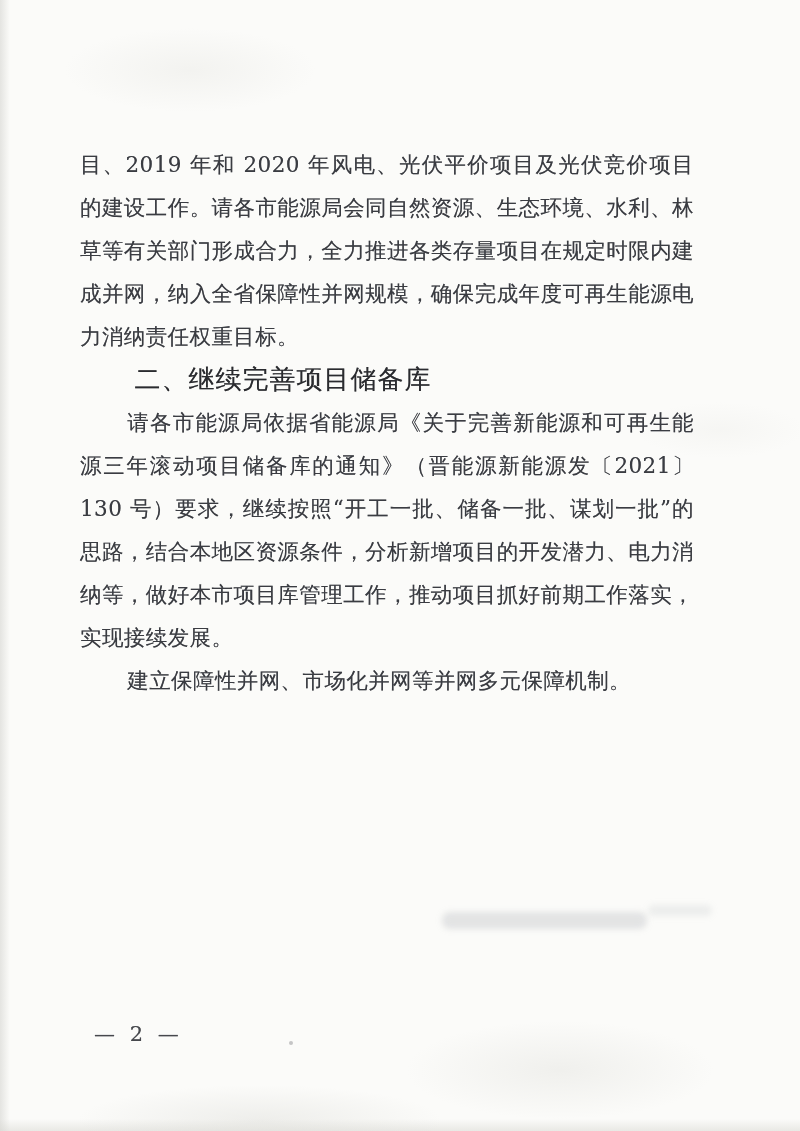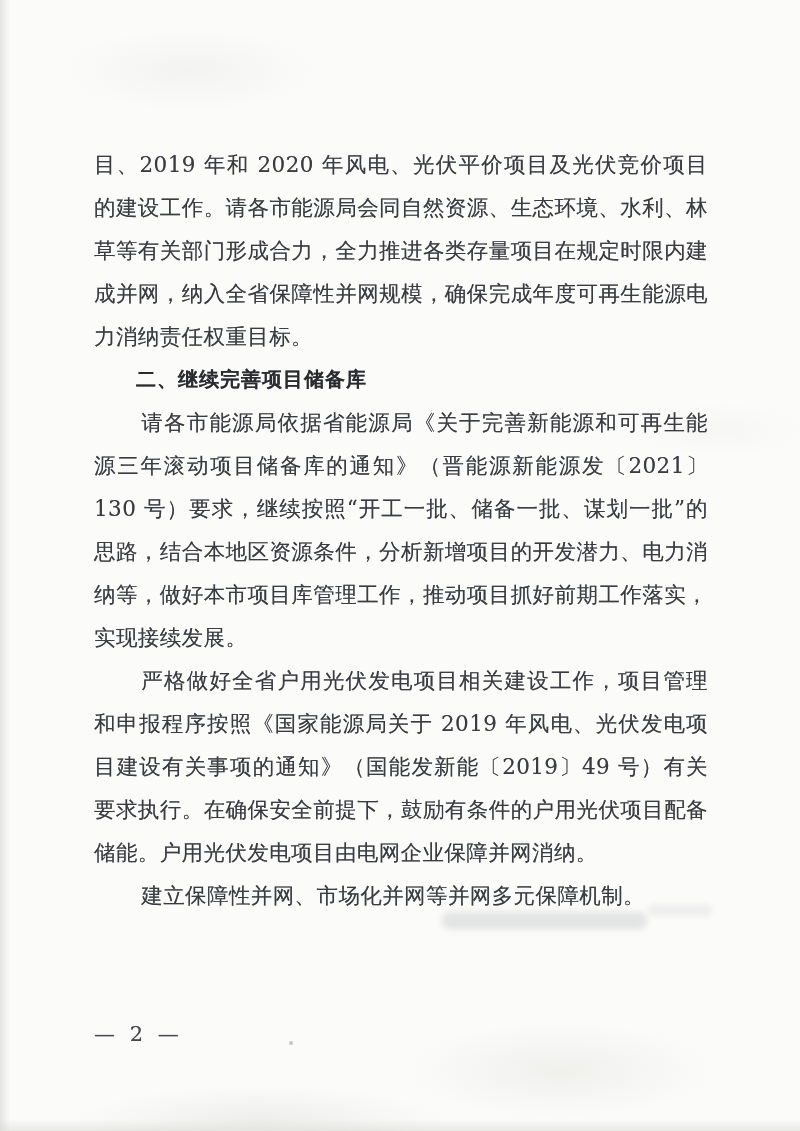--- a/index.html
+++ b/index.html
@@ -29,39 +29,39 @@
   }
   .scan-edge-bottom {
     position: absolute;
     left: 0; bottom: 0;
     width: 100%; height: 12px;
     background: linear-gradient(to top, rgba(214,214,208,0.5), rgba(214,214,208,0));
   }
 
   .doc-body {
     position: absolute;
-    left: 94px;
+    left: 80px;
     top: 143px;
     width: 614px;
     font-size: 21.5px;
     line-height: 43px;
     color: var(--body-ink, #3a3c42);
     text-align: justify;
     text-justify: inter-character;
     letter-spacing: 0.4px;
     text-shadow: 0 0 0.5px rgba(58,60,66,0.55);
   }
 
   .para { text-indent: 0; }
   .para.indent { text-indent: 2.2em; }
 
   .heading {
     font-family: "DejaVu Sans", "Liberation Sans", sans-serif;
-    font-weight: 700;
-    font-size: 20px;
+    font-weight: 400;
+    font-size: 26px;
     color: var(--heading-ink, #2a2b2f);
     text-indent: 2.1em;
     text-shadow: 0 0 0.5px rgba(42,43,47,0.6);
     letter-spacing: 1px;
   }
 
   .page-number {
     position: absolute;
     left: 94px;
     top: 1019px;
@@ -104,17 +104,16 @@
 <div class="scan-edge-left"></div>
 <div class="scan-edge-bottom"></div>
 <div class="ink-bleed-1"></div>
 <div class="ink-bleed-2"></div>
 <div class="speck"></div>
 
 <main class="doc-body">
     <div class="para">目、2019 年和 2020 年风电、光伏平价项目及光伏竞价项目的建设工作。请各市能源局会同自然资源、生态环境、水利、林草等有关部门形成合力，全力推进各类存量项目在规定时限内建成并网，纳入全省保障性并网规模，确保完成年度可再生能源电力消纳责任权重目标。</div>
     <div class="heading">二、继续完善项目储备库</div>
     <div class="para indent">请各市能源局依据省能源局《关于完善新能源和可再生能源三年滚动项目储备库的通知》（晋能源新能源发〔2021〕130 号）要求，继续按照“开工一批、储备一批、谋划一批”的思路，结合本地区资源条件，分析新增项目的开发潜力、电力消纳等，做好本市项目库管理工作，推动项目抓好前期工作落实，实现接续发展。</div>
-    <div class="para indent">严格做好全省户用光伏发电项目相关建设工作，项目管理和申报程序按照《国家能源局关于 2019 年风电、光伏发电项目建设有关事项的通知》（国能发新能〔2019〕49 号）有关要求执行。在确保安全前提下，鼓励有条件的户用光伏项目配备储能。户用光伏发电项目由电网企业保障并网消纳。</div>
     <div class="para indent">建立保障性并网、市场化并网等并网多元保障机制。</div>
   </main>
 
 <div class="page-number">— 2 —</div>
 
 </body></html>

